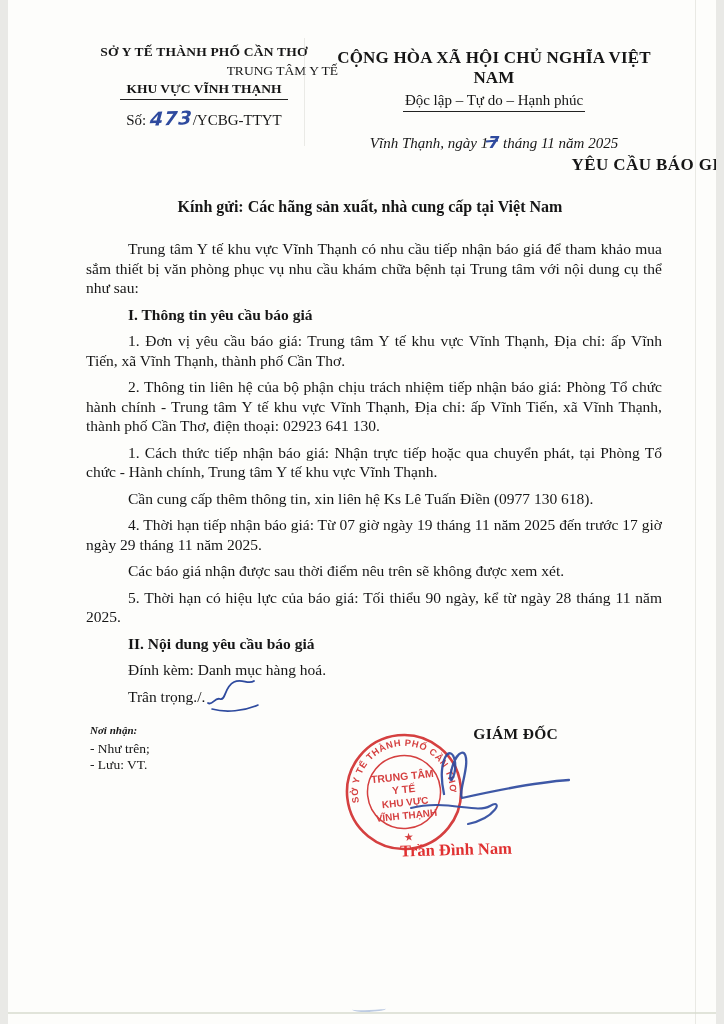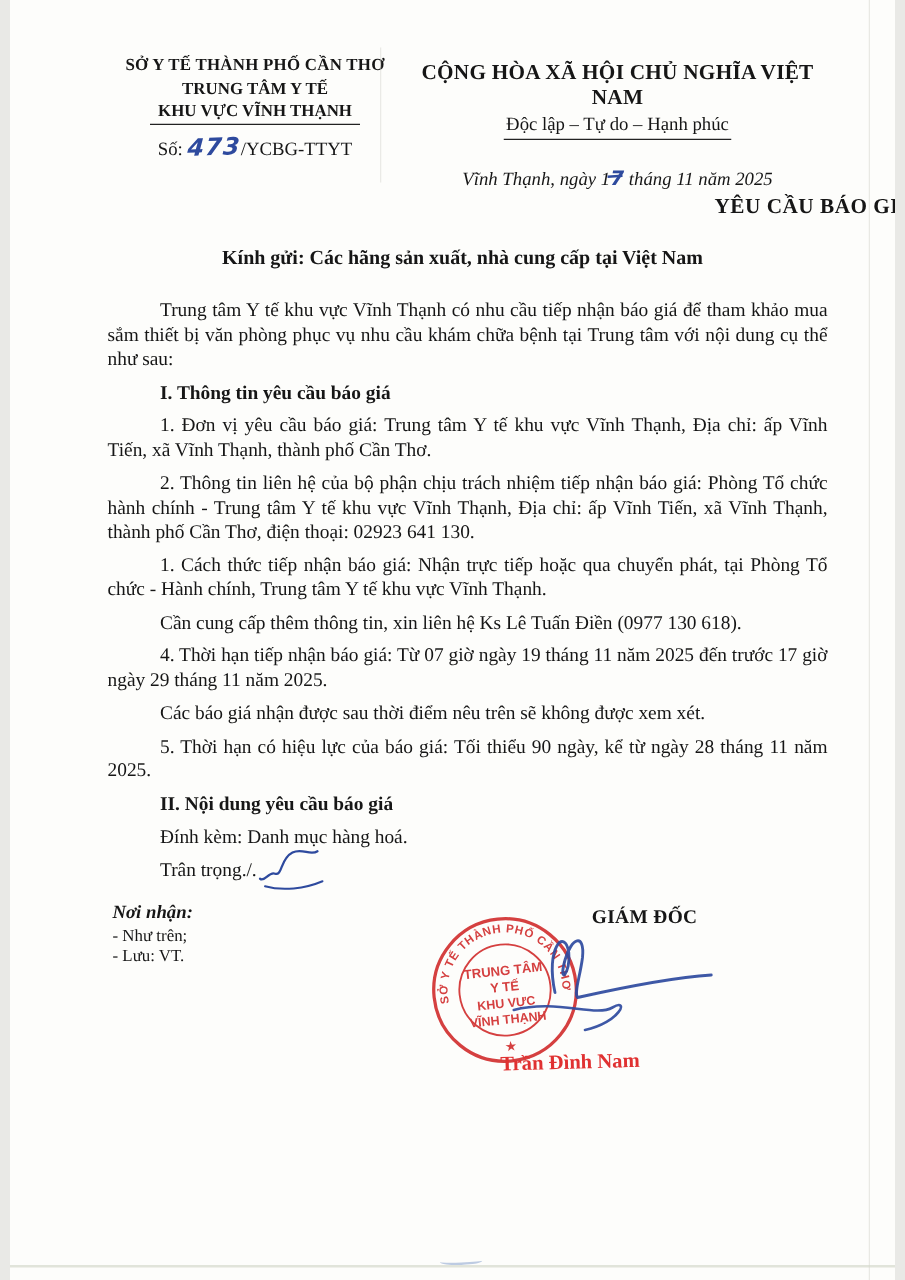--- a/index.html
+++ b/index.html
@@ -5,21 +5,21 @@
   html,body{margin:0;padding:0;background:#e9e9e6;}
   .page{
     position:relative;width:708px;height:1024px;margin:0 auto;
     background:#fdfdfb;overflow:hidden;
     font-family:"Liberation Serif","DejaVu Serif",serif;
     color:#161616;
   }
   
   .hdr-left{position:absolute;left:62px;top:44px;width:268px;text-align:center;}
   .hdr-left .l1{font-size:13.5px;font-weight:bold;letter-spacing:.2px;}
-  .hdr-left .l2{font-size:13.5px;font-weight:bold;margin-top:3px;}
+  .hdr-left .l2{font-size:13.5px;font-weight:normal;margin-top:3px;text-align:right;}
   .hdr-left .l3{font-size:13.5px;font-weight:bold;margin-top:2px;}
   .hdr-left .l3 span{display:inline-block;border-bottom:1.3px solid #222;padding:0 6px 2px 6px;}
   .doc-no{font-size:15px;margin-top:7px;}
   .hand{color:#2e4a9e;font-family:"DejaVu Sans",sans-serif;font-style:italic;}
   .hand-no{font-size:19px;font-weight:bold;display:inline-block;transform:skewX(-6deg) rotate(-2deg);letter-spacing:1px;}
   .hdr-right{position:absolute;left:308px;top:48px;width:356px;text-align:center;}
   .hdr-right .l1{font-size:17px;font-weight:bold;letter-spacing:.2px;}
   .hdr-right .l2{font-size:15px;font-weight:normal;margin-top:4px;}
   .hdr-right .l2 span{display:inline-block;border-bottom:1.4px solid #222;padding:0 2px 2px 2px;}
   .date-line{font-size:15px;font-style:italic;margin-top:21px;}
@@ -33,21 +33,21 @@
   
   .body{position:absolute;left:78px;top:239px;width:576px;
         font-size:15.5px;line-height:19.5px;text-align:justify;}
   .body p{margin:0 0 7px 0;text-indent:42px;}
   .body p.b{font-weight:bold;}
   
   .closing-wrap{position:relative;}
   .sig-small{position:absolute;left:112px;top:-14px;}
   
   .recipients{position:absolute;left:82px;top:722px;font-size:13.5px;line-height:16px;}
-  .recipients .rh{font-size:15px;font-weight:bold;font-style:italic;margin-bottom:3px;}
+  .recipients .rh{font-size:11px;font-weight:bold;font-style:italic;margin-bottom:3px;}
   .signer-title{position:absolute;left:350px;top:725px;width:200px;text-align:right;
         font-size:15.5px;font-weight:bold;letter-spacing:.3px;}
   .stamp{position:absolute;left:334px;top:730px;transform:rotate(-6deg);opacity:.93;}
   .signature{position:absolute;left:398px;top:736px;}
   .signer-name{position:absolute;left:348px;top:840px;width:200px;text-align:center;
         font-size:16.5px;font-weight:bold;color:#e03131;transform:rotate(-1.5deg);}
   
   .edge-right{position:absolute;right:20px;top:0;width:1px;height:1024px;background:#d9d9d2;opacity:.55;}
   .edge-bottom{position:absolute;left:0;top:1012px;width:724px;height:2px;background:#d4d8cc;opacity:.7;}
   .fold-line{position:absolute;left:296px;top:38px;width:1px;height:108px;background:#d8d8d2;opacity:.5;}

